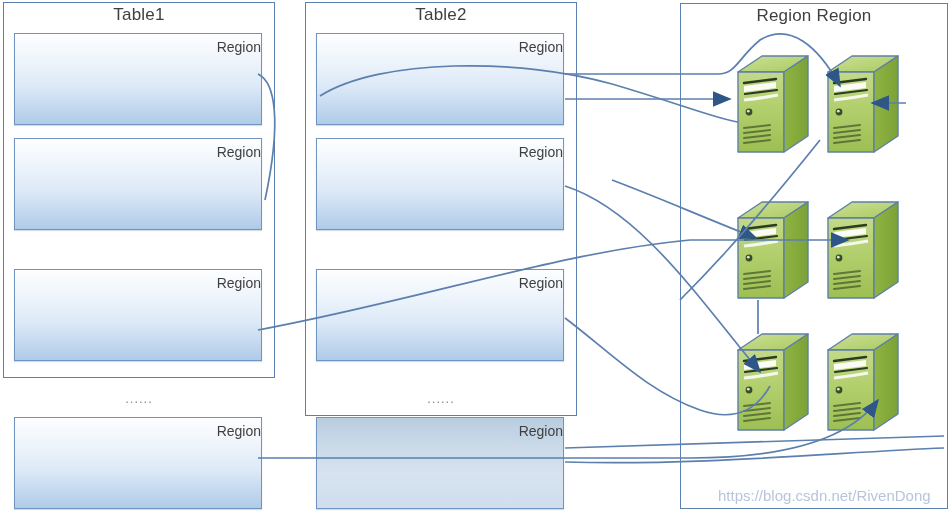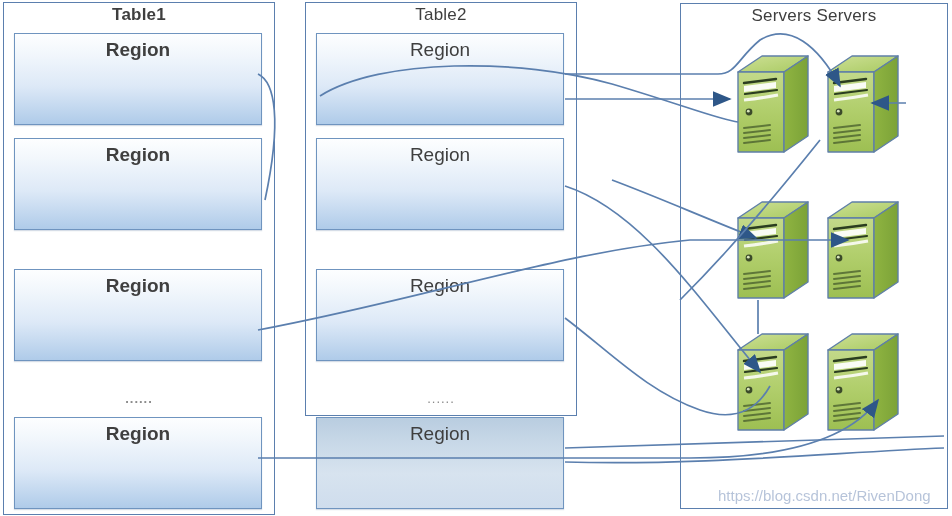--- a/index.html
+++ b/index.html
@@ -3,31 +3,31 @@
 <meta charset="utf-8">
 <style>
   html,body{margin:0;padding:0;background:#ffffff;}
   body{width:952px;height:516px;position:relative;overflow:hidden;
        font-family:"Liberation Sans","DejaVu Sans",sans-serif;}
 
   .panel{position:absolute;border:1.5px solid #5b7fae;background:#ffffff;box-sizing:border-box;}
   .panel-title{position:absolute;width:100%;text-align:center;top:2px;left:0;
                font-size:17px;color:#3f3f3f;letter-spacing:.2px;}
 
-  #table1{left:3px;top:2px;width:272px;height:513px;font-weight:bold;}
+  #table1{left:3px;top:2px;width:272px;height:376px;}
   #table2{left:305px;top:2px;width:272px;height:414px;}
   #servers{left:680px;top:3px;width:268px;height:506px;}
 
   .region{position:absolute;left:10px;width:248px;height:92px;box-sizing:border-box;
           border:1.5px solid #6f94bf;
           background:linear-gradient(to bottom,#fdfeff 0%,#f2f7fc 22%,#dde9f7 58%,#afcbe9 100%);
           box-shadow:0 1px 1px rgba(90,120,160,.25);}
   .region.alt{background:linear-gradient(to bottom,#b9cde0 0%,#c9d9e8 30%,#d7e3ef 62%,#cfdded 100%);}
-  .region-label{position:absolute;top:5px;left:0;width:100%;text-align:center;
-                font-size:19px;color:#3f3f3f;}
+  .region-label{position:absolute;top:5px;left:0;width:100%;text-align:right;
+                font-size:14px;color:#3f3f3f;}
   .ellipsis{position:absolute;left:0;width:100%;text-align:center;font-size:13px;
             color:#8a8a8a;letter-spacing:1px;}
 
   .r1{top:30px;} .r2{top:135px;} .r3{top:266px;} .r4{top:414px;}
   .ell{top:388px;}
 
   #lines{position:absolute;left:0;top:0;width:952px;height:516px;pointer-events:none;}
   .watermark{position:absolute;left:718px;top:487px;font-size:15px;
              color:#7b93bb;opacity:.55;white-space:nowrap;}
 </style>
@@ -64,21 +64,21 @@
   <div class="region r3">
     <div class="region-label">Region</div>
   </div>
   <div class="ellipsis ell">......</div>
   <div class="region r4 alt">
     <div class="region-label">Region</div>
   </div>
 </div>
 
 <div class="panel" id="servers">
-  <div class="panel-title">Servers Servers</div>
+  <div class="panel-title">Region Region</div>
 </div>
 
 <svg id="lines" viewBox="0 0 952 516">
   <defs>
     <marker id="ah" markerWidth="11" markerHeight="9" refX="10" refY="4.5" orient="auto">
       <path d="M0,0 L11,4.5 L0,9 z" fill="#2e5788"></path>
     </marker>
     <marker id="ahr" markerWidth="11" markerHeight="9" refX="10" refY="4.5" orient="auto">
       <path d="M0,0 L11,4.5 L0,9 z" fill="#2e5788"></path>
     </marker>

